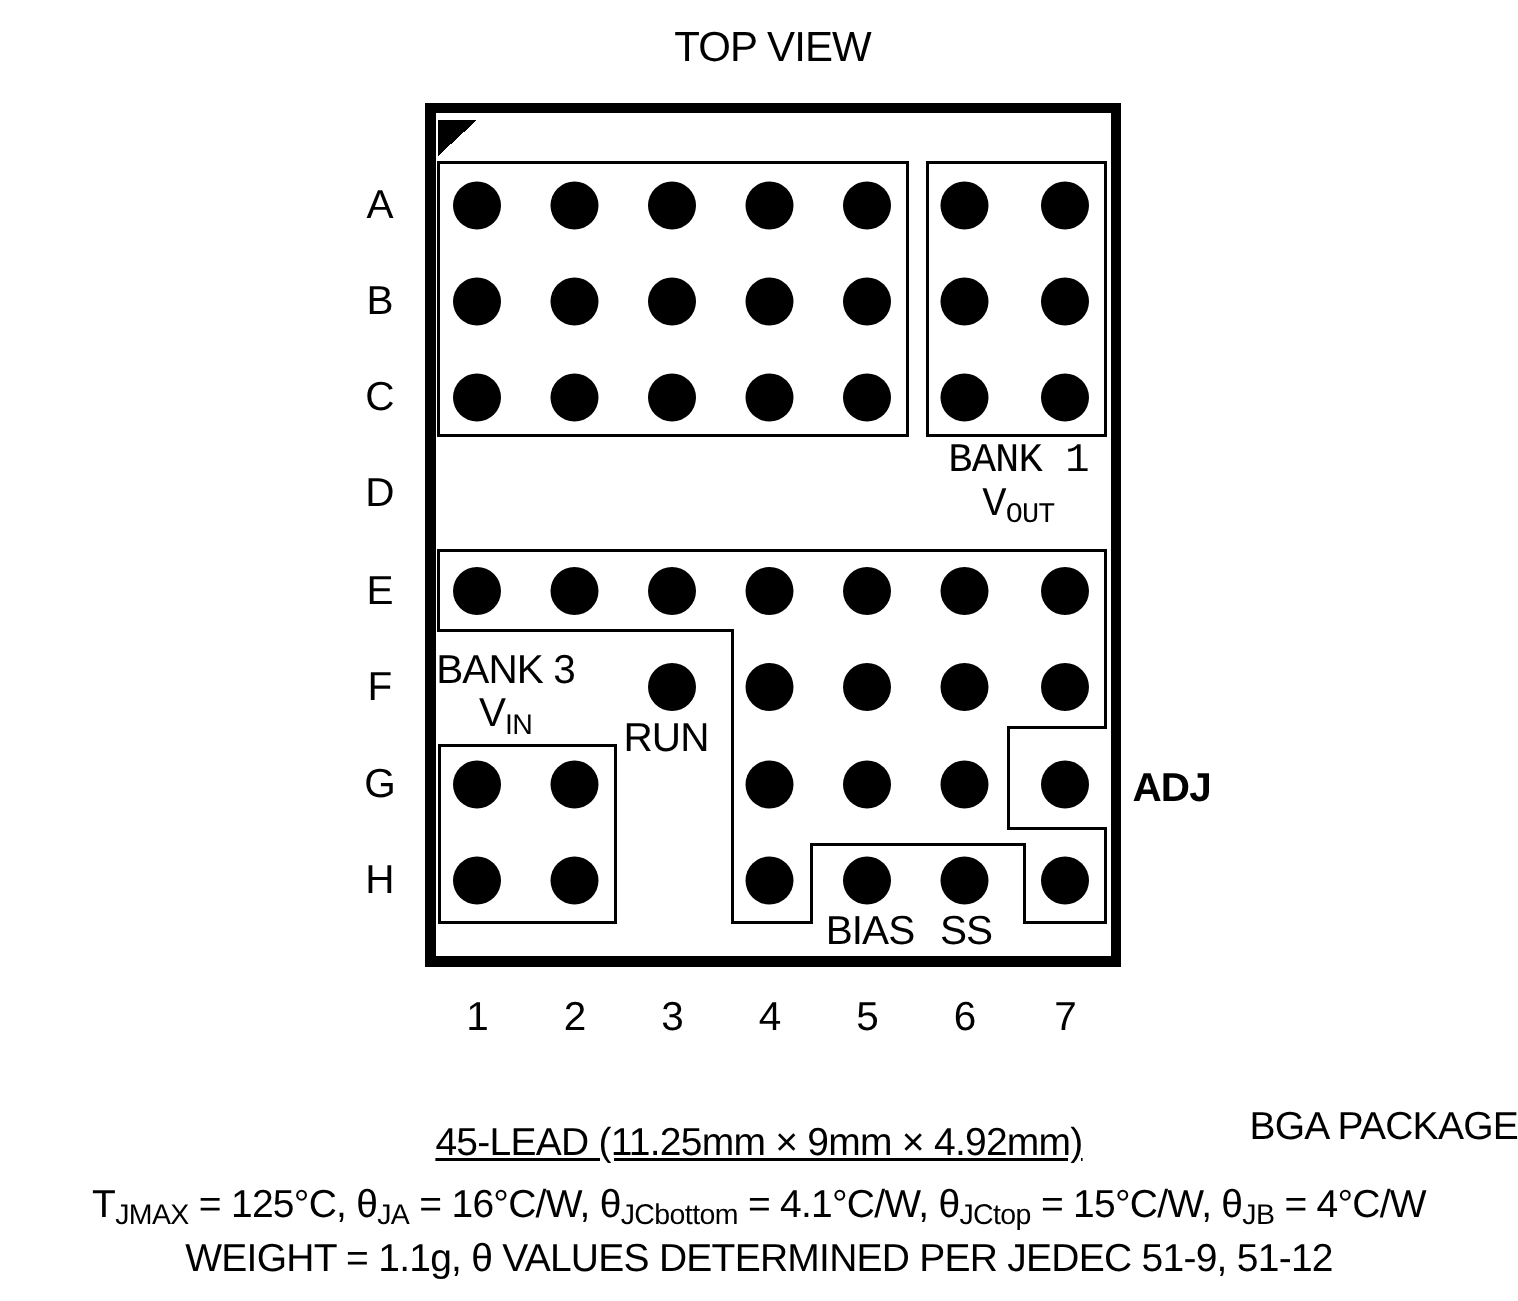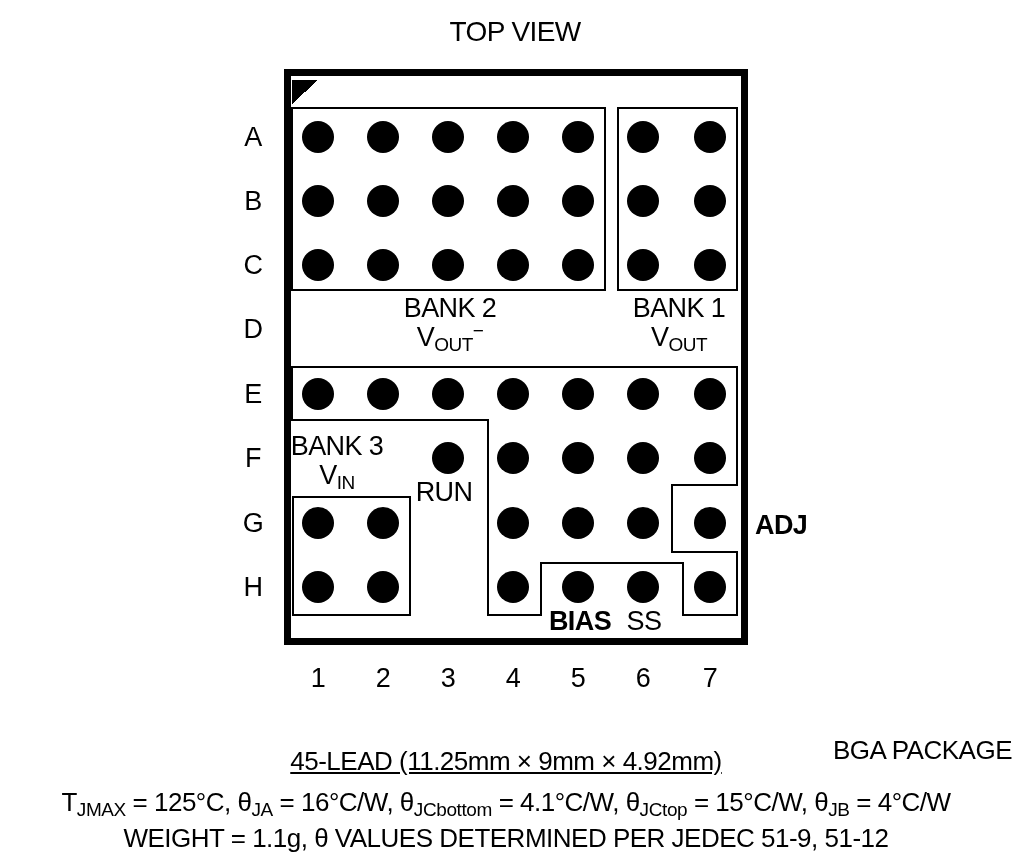--- a/index.html
+++ b/index.html
@@ -104,39 +104,35 @@
       <div class="ball" style="left: 302px; top: 571px;"></div>
       <div class="ball" style="left: 367px; top: 571px;"></div>
       <div class="ball" style="left: 497px; top: 571px;"></div>
       <div class="ball" style="left: 562px; top: 571px;"></div>
       <div class="ball" style="left: 627px; top: 571px;"></div>
       <div class="ball" style="left: 694px; top: 571px;"></div>
     </div>
 
   <div class="lbl cpoint" style="left:515px;top:31px;font-size:28px;">TOP VIEW</div>
 
-  <div class="lbl cblock" style="left:450px;top:294px;">
-    <div>BANK 2</div>
-    <div><span>V</span><span class="psub">OUT</span><span class="psup">−</span></div>
-  </div>
 
-  <div class="lbl cblock" style="left:679px;top:294px;">
+  <div class="lbl cblock" style="left:679px;top:294px;font-family:Liberation Mono, monospace;">
     <div>BANK 1</div>
     <div><span>V</span><span class="psub">OUT</span><span class="psup"></span></div>
   </div>
 
   <div class="lbl cblock" style="left:337px;top:432px;">
     <div>BANK 3</div>
     <div><span>V</span><span class="psub">IN</span><span class="psup"></span></div>
   </div>
 
 
   <div class="lbl cpoint" style="left:444px;top:492px;">RUN</div>
   <div class="lbl" style="left:755px;top:511px;font-weight:bold;">ADJ</div>
-  <div class="lbl cpoint" style="left:580px;top:621px;font-weight:bold;">BIAS</div>
+  <div class="lbl cpoint" style="left:580px;top:621px;">BIAS</div>
   <div class="lbl cpoint" style="left:644px;top:621px;">SS</div>
 
   <div class="caption" style="top:737px;text-align:right;">BGA PACKAGE</div>
   <div class="caption" style="top:748px;text-decoration:underline;">45-LEAD (11.25mm × 9mm × 4.92mm)</div>
   <div class="caption" style="top:789px;"><span>T</span><span class="tsub">JMAX</span><span> = 125°C, θ</span><span class="tsub">JA</span><span> = 16°C/W, θ</span><span class="tsub">JCbottom</span><span> = 4.1°C/W, θ</span><span class="tsub">JCtop</span><span> = 15°C/W, θ</span><span class="tsub">JB</span><span> = 4°C/W</span></div>
   <div class="caption" style="top:825px;">WEIGHT = 1.1g, θ VALUES DETERMINED PER JEDEC 51-9, 51-12</div>
 
 </div>
 
 </body></html>

